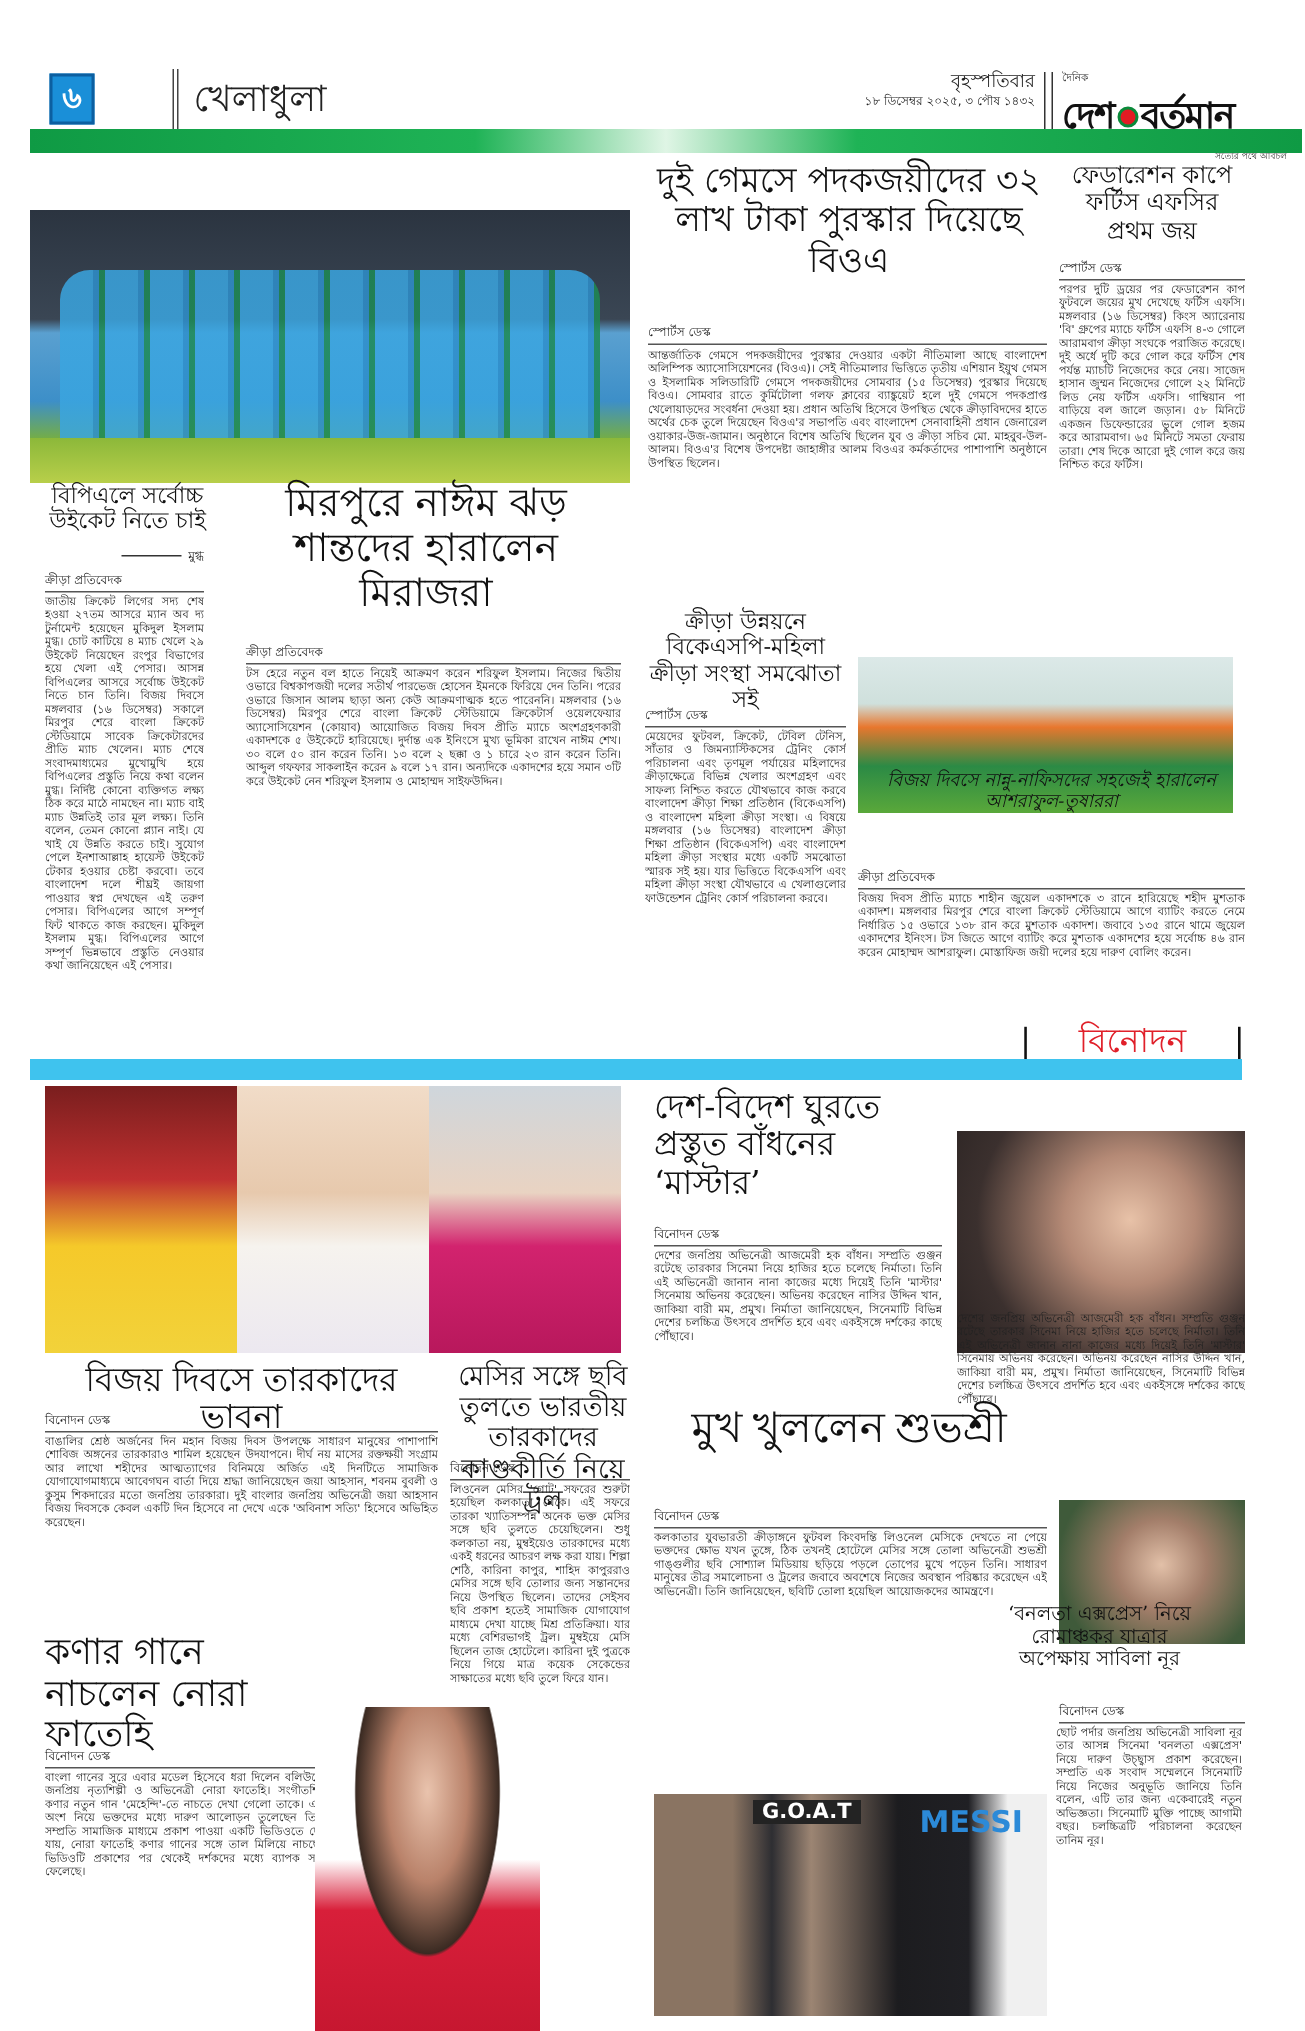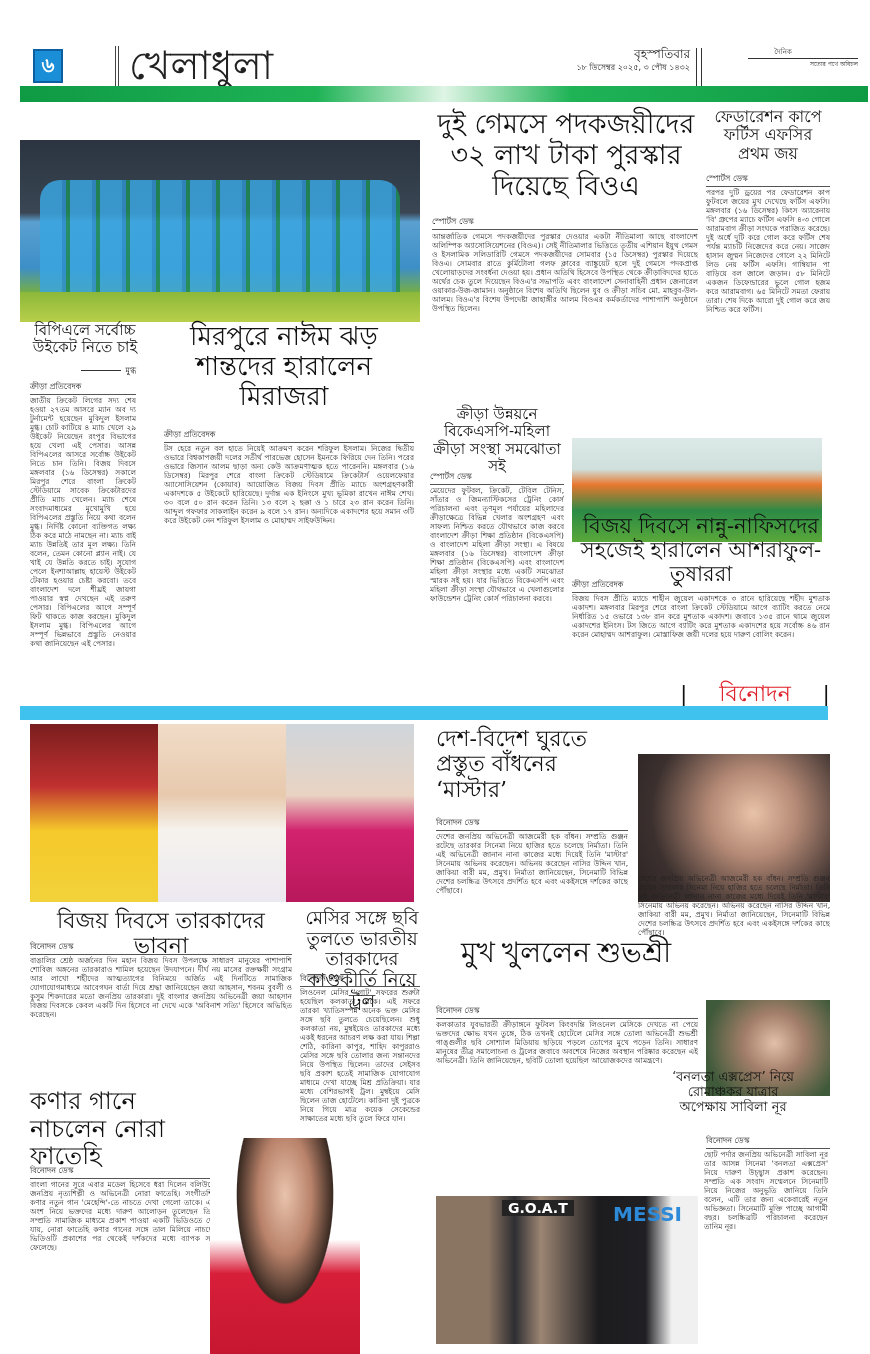--- a/index.html
+++ b/index.html
@@ -1,25 +1,25 @@
 <!DOCTYPE html>
 <html><head>
 <meta charset="utf-8">
 <style>
   html,body{margin:0;padding:0;background:#fff;}
   body{width:870px;height:1354px;position:relative;overflow:hidden;font-family:"DejaVu Sans",sans-serif;color:#111;}
   .abs{position:absolute;}
   
   .page-num{left:33px;top:49px;width:30px;height:34px;background:#1a8fd8;border:2px solid #0c5fa0;color:#fff;font-size:20px;font-weight:bold;display:flex;align-items:center;justify-content:center;box-sizing:border-box;}
-  .section-name{left:115px;top:46px;font-size:39px;font-family:"DejaVu Serif",serif;color:#222;padding-left:10px;border-left:4px double #444;line-height:40px;}
+  .section-name{left:115px;top:46px;font-size:24px;font-family:"DejaVu Serif",serif;color:#222;padding-left:10px;border-left:4px double #444;line-height:40px;}
   .date-block{left:486px;top:48px;width:204px;text-align:right;font-size:8px;color:#222;line-height:13px;}
   .date-block .day{font-size:12px;}
   .masthead-sep{left:696px;top:48px;width:4px;height:38px;border-left:1px solid #333;border-right:1px solid #333;}
   .masthead{left:708px;top:46px;width:150px;}
-  .masthead .small{font-size:7px;color:#333;text-align:center;}
+  .masthead .small{font-size:7px;color:#333;}
   .masthead .logo{font-size:24px;font-weight:bold;color:#111;letter-spacing:-1px;display:flex;align-items:center;gap:2px;font-family:"DejaVu Serif",serif;}
   .masthead .dot{width:14px;height:14px;border-radius:50%;background:#e21b23;display:inline-block;border:2px solid #0a8a3a;box-sizing:border-box;}
   .masthead .tag{font-size:6px;color:#333;text-align:right;border-top:1px solid #333;margin-left:40px;}
   .green-bar{left:20px;top:86px;width:848px;height:16px;background:linear-gradient(90deg,#0f9a44 0%,#1fb356 35%,#dff5e5 50%,#1fb356 65%,#0f9a44 100%);}
   
   .photo{background:#888;overflow:hidden;margin-top:32px;}
   .img-team{left:20px;top:108px;width:400px;height:182px;background:linear-gradient(180deg,#2b3440 0%,#3a4654 40%,#5aa0d0 45%,#3d8fc8 70%,#7ab03a 85%,#9fc23f 100%);}
   .img-team .grass{position:absolute;left:0;bottom:0;width:100%;height:30px;background:linear-gradient(180deg,#8cb83a,#b8cf4a);}
   .img-team .players{position:absolute;left:20px;top:40px;width:360px;height:120px;background:repeating-linear-gradient(90deg,#3aa5e0 0 22px,#2e8fcc 22px 26px,#1d8a55 26px 30px);opacity:.85;border-radius:20px 20px 4px 4px;}
   .img-bksp{left:572px;top:406px;width:250px;height:104px;background:linear-gradient(180deg,#dce9e8 0%,#cfe0dc 30%,#e8772e 45%,#2b8a45 70%,#5aa83a 100%);}
@@ -47,30 +47,35 @@
 
 <div class="abs page-num">৬</div>
 <div class="abs section-name">খেলাধুলা</div>
 <div class="abs date-block">
   <div class="day">বৃহস্পতিবার</div>
   <div>১৮ ডিসেম্বর ২০২৫, ৩ পৌষ ১৪৩২</div>
 </div>
 <div class="abs masthead-sep"></div>
 <div class="abs masthead">
   <div class="small">দৈনিক</div>
+  <div class="logo">
+    <span>দেশ</span>
+    <span class="dot"></span>
+    <span>বর্তমান</span>
+  </div>
   <div class="tag">সত্যের পথে অবিচল</div>
 </div>
 <div class="abs green-bar"></div>
 
 <div class="abs img-team photo">
   <div class="players"></div>
   <div class="grass"></div>
 </div>
 
-<div class="abs hl" style="left:432px;top:108px;width:268px;font-size:27px;">দুই গেমসে পদকজয়ীদের ৩২ লাখ টাকা পুরস্কার দিয়েছে বিওএ</div>
+<div class="abs hl" style="left:432px;top:108px;width:268px;font-size:23px;">দুই গেমসে পদকজয়ীদের ৩২ লাখ টাকা পুরস্কার দিয়েছে বিওএ</div>
 <div class="abs byline" style="left:432px;top:215px;width:266px;">স্পোর্টস ডেস্ক</div>
 <div class="abs body-text" style="left:432px;top:232px;width:266px;height:160px;">আন্তর্জাতিক গেমসে পদকজয়ীদের পুরস্কার দেওয়ার একটা নীতিমালা আছে বাংলাদেশ অলিম্পিক অ্যাসোসিয়েশনের (বিওএ)। সেই নীতিমালার ভিত্তিতে তৃতীয় এশিয়ান ইয়ুথ গেমস ও ইসলামিক সলিডারিটি গেমসে পদকজয়ীদের সোমবার (১৫ ডিসেম্বর) পুরস্কার দিয়েছে বিওএ। সোমবার রাতে কুর্মিটোলা গলফ ক্লাবের ব্যাঙ্কুয়েট হলে দুই গেমসে পদকপ্রাপ্ত খেলোয়াড়দের সংবর্ধনা দেওয়া হয়। প্রধান অতিথি হিসেবে উপস্থিত থেকে ক্রীড়াবিদদের হাতে অর্থের চেক তুলে দিয়েছেন বিওএ'র সভাপতি এবং বাংলাদেশ সেনাবাহিনী প্রধান জেনারেল ওয়াকার-উজ-জামান। অনুষ্ঠানে বিশেষ অতিথি ছিলেন যুব ও ক্রীড়া সচিব মো. মাহবুব-উল-আলম। বিওএ'র বিশেষ উপদেষ্টা জাহাঙ্গীর আলম বিওএর কর্মকর্তাদের পাশাপাশি অনুষ্ঠানে উপস্থিত ছিলেন।</div>
 
 <div class="abs hl" style="left:706px;top:108px;width:124px;font-size:16px;">ফেডারেশন কাপে ফর্টিস এফসির প্রথম জয়</div>
 <div class="abs byline" style="left:706px;top:172px;width:124px;">স্পোর্টস ডেস্ক</div>
 <div class="abs body-text" style="left:706px;top:188px;width:124px;height:208px;">পরপর দুটি ড্রয়ের পর ফেডারেশন কাপ ফুটবলে জয়ের মুখ দেখেছে ফর্টিস এফসি। মঙ্গলবার (১৬ ডিসেম্বর) কিংস অ্যারেনায় 'বি' গ্রুপের ম্যাচে ফর্টিস এফসি ৪-৩ গোলে আরামবাগ ক্রীড়া সংঘকে পরাজিত করেছে। দুই অর্ধে দুটি করে গোল করে ফর্টিস শেষ পর্যন্ত ম্যাচটি নিজেদের করে নেয়। সাজেদ হাসান জুম্মন নিজেদের গোলে ২২ মিনিটে লিড নেয় ফর্টিস এফসি। গাম্বিয়ান পা বাড়িয়ে বল জালে জড়ান। ৫৮ মিনিটে একজন ডিফেন্ডারের ভুলে গোল হজম করে আরামবাগ। ৬৫ মিনিটে সমতা ফেরায় তারা। শেষ দিকে আরো দুই গোল করে জয় নিশ্চিত করে ফর্টিস।</div>
 
 <div class="abs hl" style="left:30px;top:322px;width:110px;font-size:15px;">বিপিএলে সর্বোচ্চ উইকেট নিতে চাই</div>
 <div class="abs" style="left:56px;top:364px;width:80px;font-size:8px;text-align:right;border-bottom:0;">
   <span style="display:inline-block;width:40px;border-top:1px solid #333;vertical-align:middle;margin-right:4px;"></span><span>মুগ্ধ</span>
@@ -80,21 +85,21 @@
 
 <div class="abs hl" style="left:164px;top:322px;width:240px;font-size:26px;">মিরপুরে নাঈম ঝড় শান্তদের হারালেন মিরাজরা</div>
 <div class="abs byline" style="left:164px;top:428px;width:250px;">ক্রীড়া প্রতিবেদক</div>
 <div class="abs body-text" style="left:164px;top:444px;width:250px;height:250px;">টস হেরে নতুন বল হাতে নিয়েই আক্রমণ করেন শরিফুল ইসলাম। নিজের দ্বিতীয় ওভারে বিশ্বকাপজয়ী দলের সতীর্থ পারভেজ হোসেন ইমনকে ফিরিয়ে দেন তিনি। পরের ওভারে জিসান আলম ছাড়া অন্য কেউ আক্রমণাত্মক হতে পারেননি। মঙ্গলবার (১৬ ডিসেম্বর) মিরপুর শেরে বাংলা ক্রিকেট স্টেডিয়ামে ক্রিকেটার্স ওয়েলফেয়ার অ্যাসোসিয়েশন (কোয়াব) আয়োজিত বিজয় দিবস প্রীতি ম্যাচে অংশগ্রহণকারী একাদশকে ৫ উইকেটে হারিয়েছে। দুর্দান্ত এক ইনিংসে মুখ্য ভূমিকা রাখেন নাঈম শেখ। ৩০ বলে ৫০ রান করেন তিনি। ১৩ বলে ২ ছক্কা ও ১ চারে ২৩ রান করেন তিনি। আব্দুল গফফার সাকলাইন করেন ৯ বলে ১৭ রান। অন্যদিকে একাদশের হয়ে সমান ৩টি করে উইকেট নেন শরিফুল ইসলাম ও মোহাম্মদ সাইফউদ্দিন।</div>
 
 <div class="abs hl" style="left:430px;top:406px;width:134px;font-size:15px;">ক্রীড়া উন্নয়নে বিকেএসপি-মহিলা ক্রীড়া সংস্থা সমঝোতা সই</div>
 <div class="abs byline" style="left:430px;top:470px;width:134px;">স্পোর্টস ডেস্ক</div>
 <div class="abs body-text" style="left:430px;top:486px;width:134px;height:210px;">মেয়েদের ফুটবল, ক্রিকেট, টেবিল টেনিস, সাঁতার ও জিমন্যাস্টিকসের ট্রেনিং কোর্স পরিচালনা এবং তৃণমূল পর্যায়ের মহিলাদের ক্রীড়াক্ষেত্রে বিভিন্ন খেলার অংশগ্রহণ এবং সাফল্য নিশ্চিত করতে যৌথভাবে কাজ করবে বাংলাদেশ ক্রীড়া শিক্ষা প্রতিষ্ঠান (বিকেএসপি) ও বাংলাদেশ মহিলা ক্রীড়া সংস্থা। এ বিষয়ে মঙ্গলবার (১৬ ডিসেম্বর) বাংলাদেশ ক্রীড়া শিক্ষা প্রতিষ্ঠান (বিকেএসপি) এবং বাংলাদেশ মহিলা ক্রীড়া সংস্থার মধ্যে একটি সমঝোতা স্মারক সই হয়। যার ভিত্তিতে বিকেএসপি এবং মহিলা ক্রীড়া সংস্থা যৌথভাবে এ খেলাগুলোর ফাউন্ডেশন ট্রেনিং কোর্স পরিচালনা করবে।</div>
 <div class="abs img-bksp photo"></div>
 
-<div class="abs hl" style="left:572px;top:514px;width:258px;font-size:21px;">বিজয় দিবসে নান্নু-নাফিসদের সহজেই হারালেন আশরাফুল-তুষাররা</div>
+<div class="abs hl" style="left:572px;top:514px;width:258px;font-size:12px;font-style:italic;">বিজয় দিবসে নান্নু-নাফিসদের সহজেই হারালেন আশরাফুল-তুষাররা</div>
 <div class="abs byline" style="left:572px;top:578px;width:258px;">ক্রীড়া প্রতিবেদক</div>
 <div class="abs body-text" style="left:572px;top:594px;width:258px;height:74px;">বিজয় দিবস প্রীতি ম্যাচে শাহীন জুয়েল একাদশকে ৩ রানে হারিয়েছে শহীদ মুশতাক একাদশ। মঙ্গলবার মিরপুর শেরে বাংলা ক্রিকেট স্টেডিয়ামে আগে ব্যাটিং করতে নেমে নির্ধারিত ১৫ ওভারে ১৩৮ রান করে মুশতাক একাদশ। জবাবে ১৩৫ রানে থামে জুয়েল একাদশের ইনিংস। টস জিতে আগে ব্যাটিং করে মুশতাক একাদশের হয়ে সর্বোচ্চ ৪৬ রান করেন মোহাম্মদ আশরাফুল। মোস্তাফিজ জয়ী দলের হয়ে দারুণ বোলিং করেন।</div>
 
 <div class="abs binodon">
   <span class="bar">|</span>
   <span>বিনোদন</span>
   <span class="bar">|</span>
 </div>
 <div class="abs cyan-bar"></div>
 

